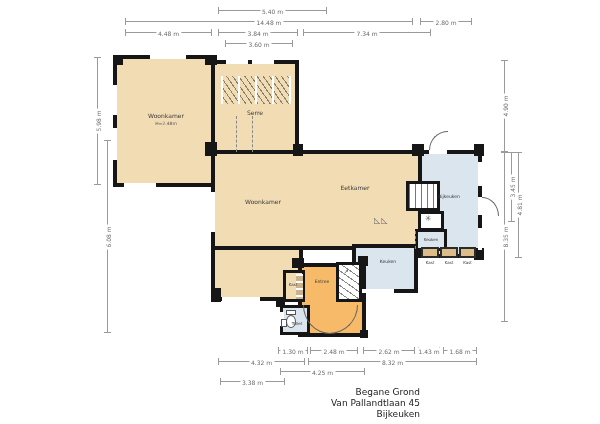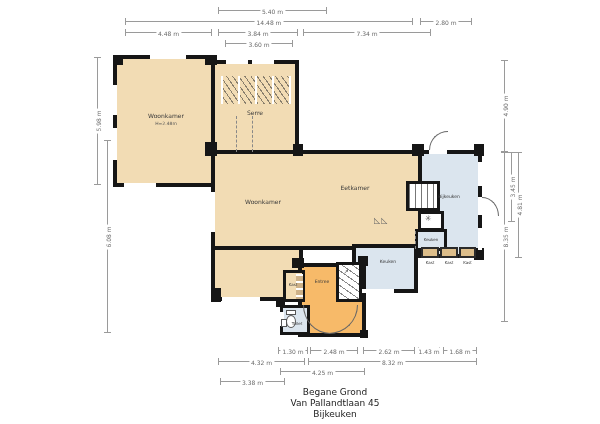--- a/index.html
+++ b/index.html
@@ -46,21 +46,21 @@
        background:repeating-linear-gradient(180deg,#fff 0 2px,#cdb188 2px 7px);}
   .dim-h{position:absolute;height:1px;background:#9a9a9a;z-index:20;}
   .dim-h i{position:absolute;width:1px;height:7px;top:-3px;background:#9a9a9a;}
   .dim-h i.l{left:0;} .dim-h i.r{right:0;}
   .dim-v{position:absolute;width:1px;background:#9a9a9a;z-index:20;}
   .dim-v i{position:absolute;height:1px;width:7px;left:-3px;background:#9a9a9a;}
   .dim-v i.t{top:0;} .dim-v i.b{bottom:0;}
   .dim-label{position:absolute;left:50%;top:50%;transform:translate(-50%,-50%);
       background:#fff;font-size:6px;color:#6b6b6b;padding:0 2px;white-space:nowrap;}
   .dim-v .dim-label{transform:translate(-50%,-50%) rotate(-90deg);}
-  #title{position:absolute;left:250px;top:387px;width:170px;text-align:center;
+  #title{position:absolute;left:250px;top:387px;width:170px;text-align:right;
       font-size:9px;line-height:11px;color:#222;z-index:40;}
 </style>
 </head>
 <body>
 
 <div id="canvas">
 
   <div class="room beige" style="left:113px;top:55px;width:102px;height:132px;"></div>
   <div class="room beige" style="left:211px;top:60px;width:88px;height:94px;"></div>
   <div class="room beige" style="left:211px;top:150px;width:211px;height:100px;"></div>

